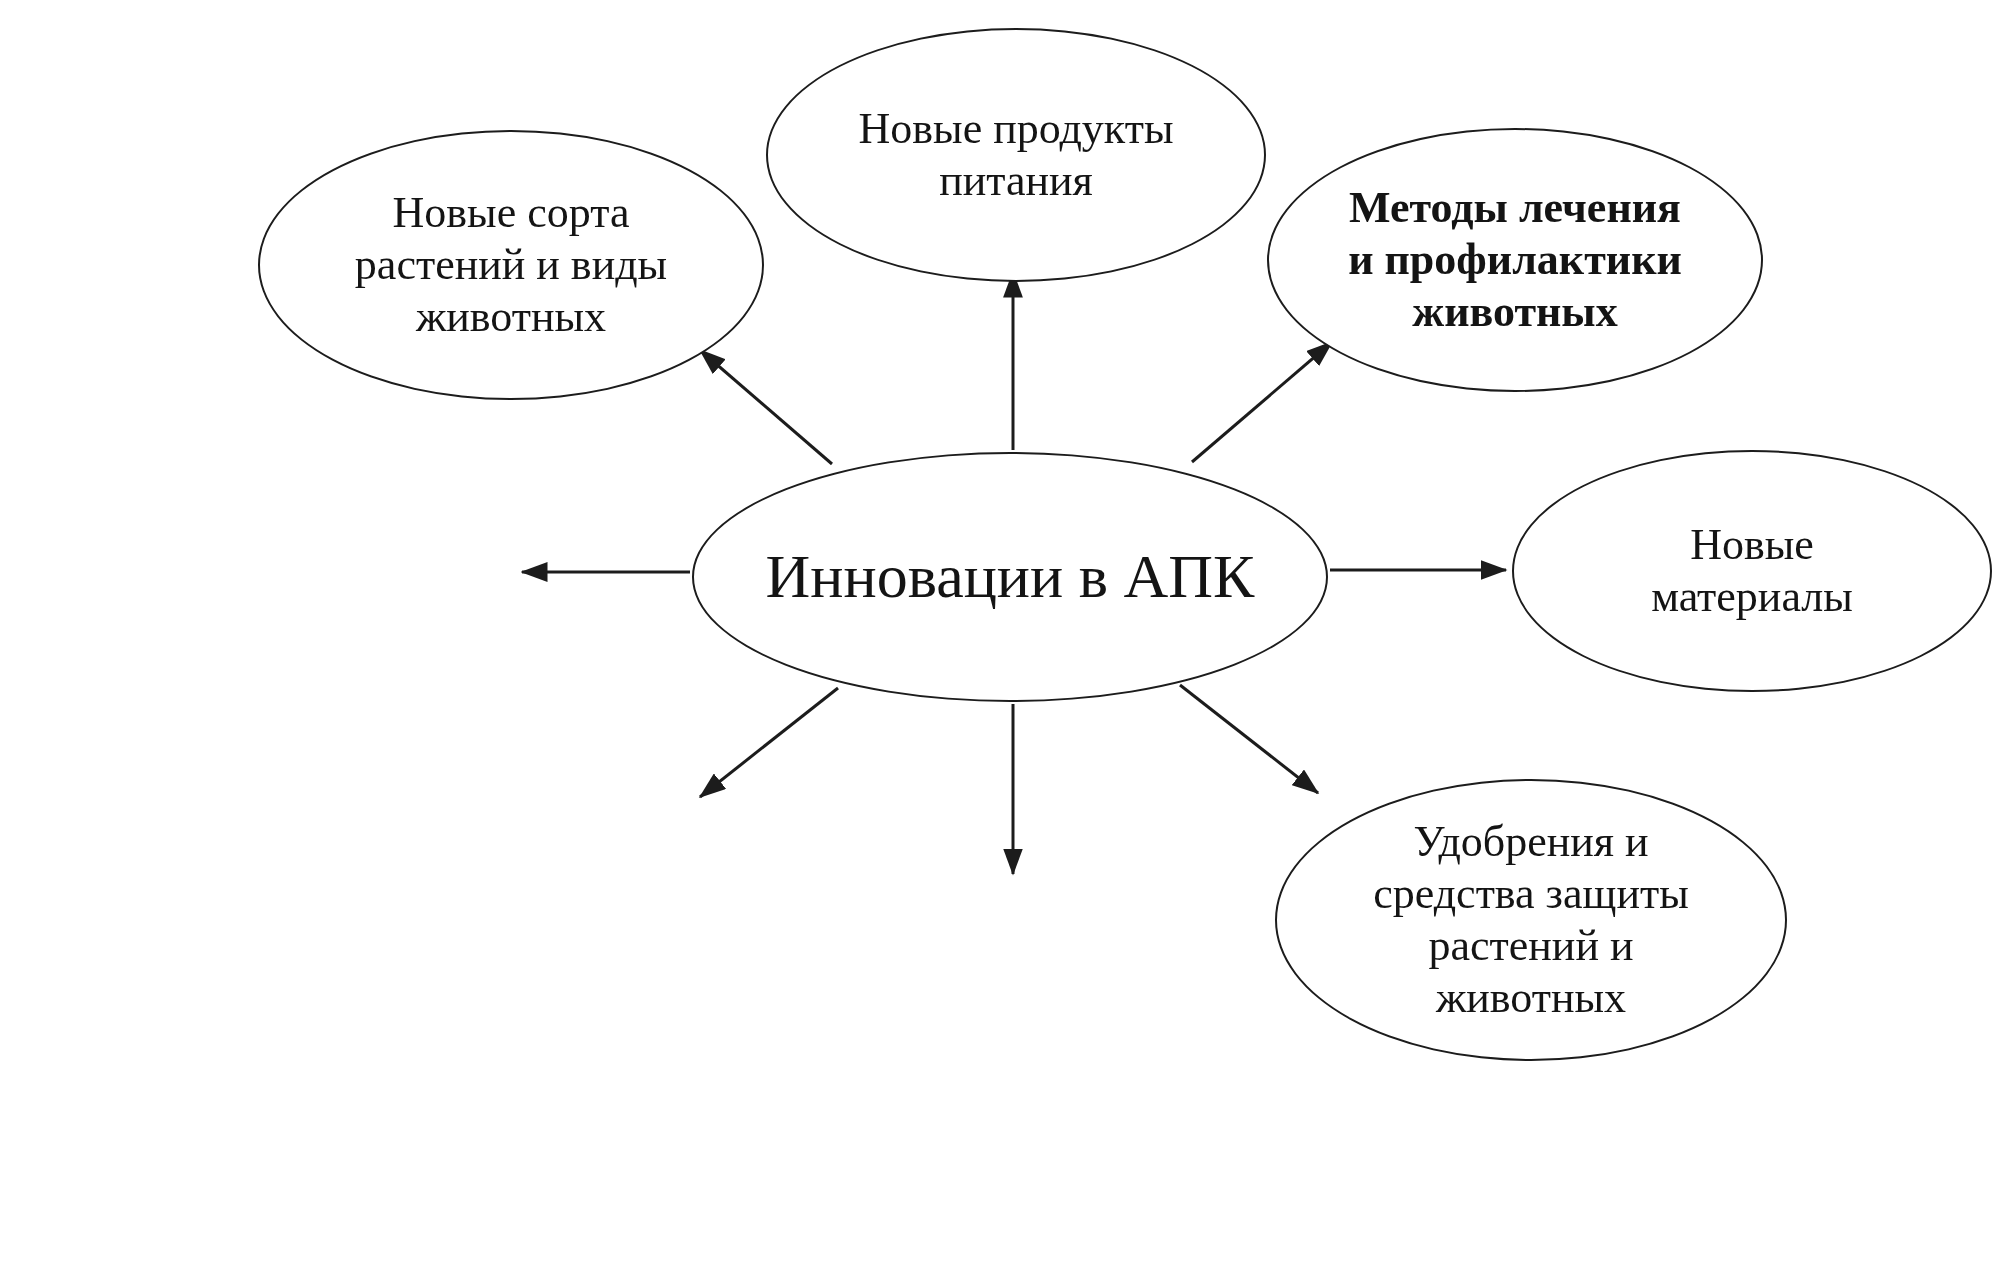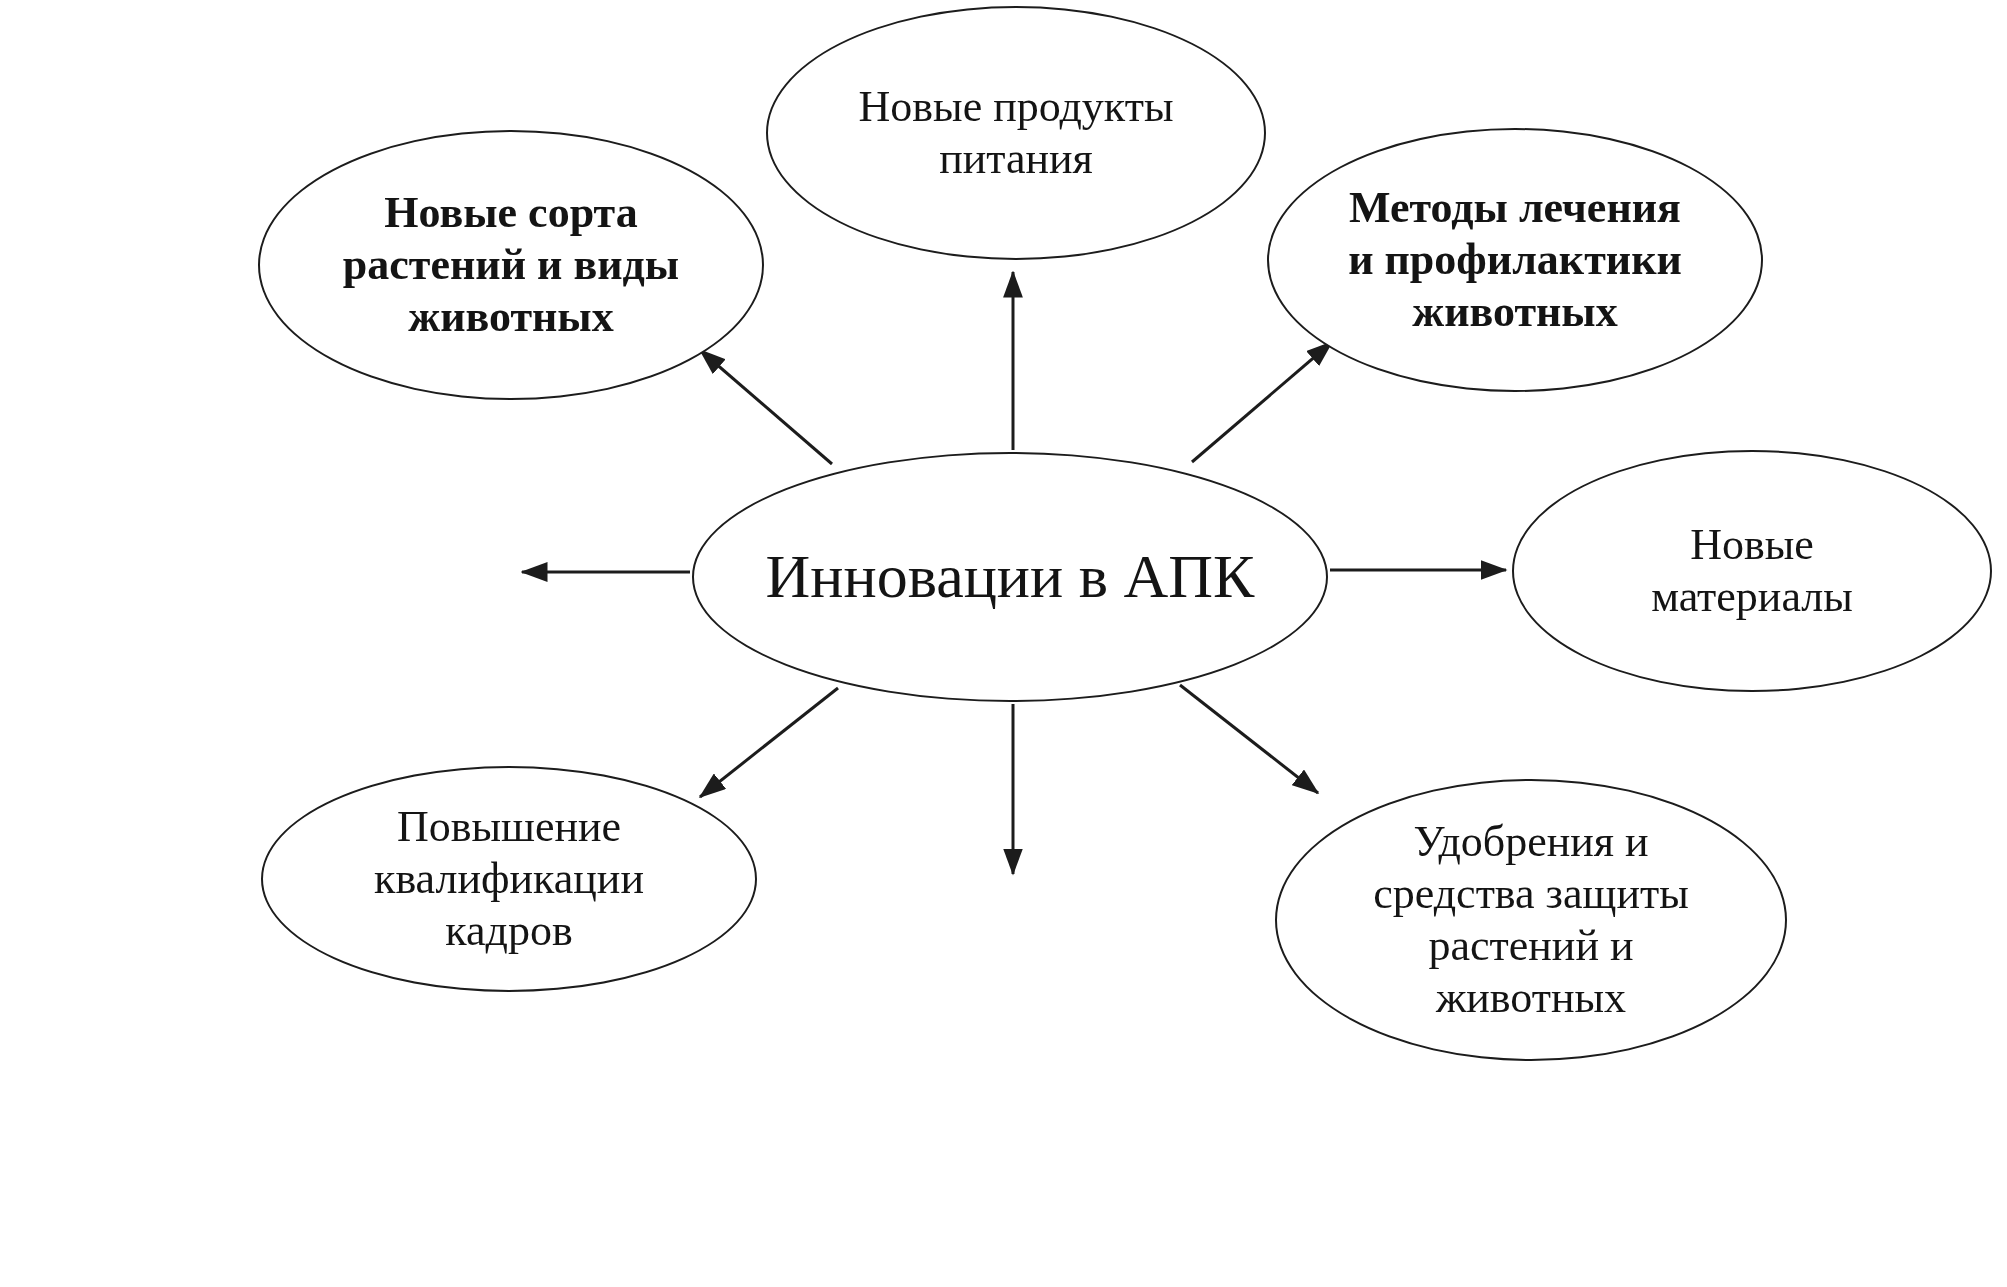--- a/index.html
+++ b/index.html
@@ -45,22 +45,22 @@
   .label{
     font-size:44px;
     line-height:1.18;
     color:var(--text);
     white-space:nowrap;
   }
   .n-center .label{
     font-size:62px;
   }
   
-  .n-top          { left:766px;  top:6px;  width:500px; height:254px; }
-  .n-top-left     { left:258px;  top:130px; width:506px; height:270px;font-weight:bold; }
+  .n-top          { left:766px;  top:28px;  width:500px; height:254px; }
+  .n-top-left     { left:258px;  top:130px; width:506px; height:270px; }
   .n-top-right    { left:1267px; top:128px; width:496px; height:264px;font-weight:bold; }
   .n-left         { left:13px;   top:407px; width:502px; height:320px; }
   .n-center       { left:692px;  top:452px; width:636px; height:250px; }
   .n-right        { left:1512px; top:450px; width:480px; height:242px; }
   .n-bottom-left  { left:261px;  top:766px; width:496px; height:226px; }
   .n-bottom       { left:766px;  top:880px; width:498px; height:398px; }
   .n-bottom-right { left:1275px; top:779px; width:512px; height:282px; }
 </style>
 </head>
 <body>
@@ -97,22 +97,19 @@
 
 
   <div class="node n-center">
     <div class="label">Инновации в АПК</div>
   </div>
 
   <div class="node n-right">
     <div class="label">Новые<br>материалы</div>
   </div>
 
-  <div class="node n-bottom-left">
-    <div class="label">Повышение<br>квалификации<br>кадров</div>
-  </div>
 
 
   <div class="node n-bottom-right">
     <div class="label">Удобрения и<br>средства защиты<br>растений и<br>животных</div>
   </div>
 
 </div>
 
 </body></html>

